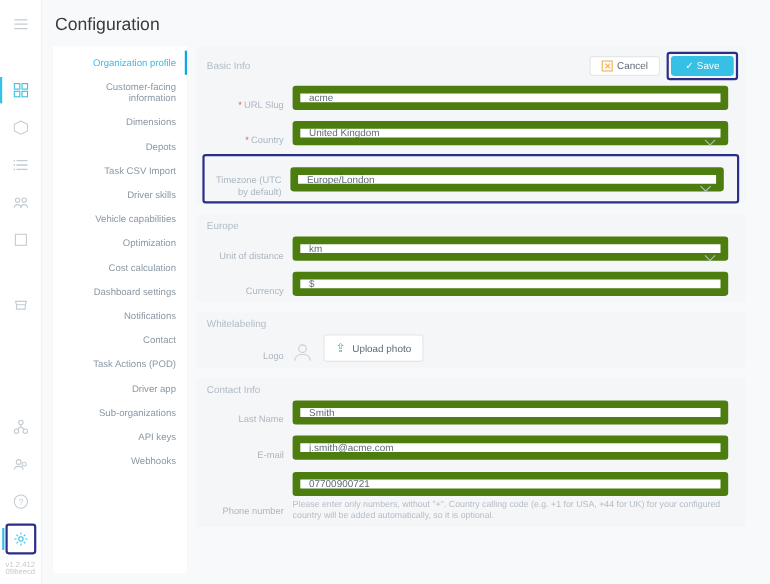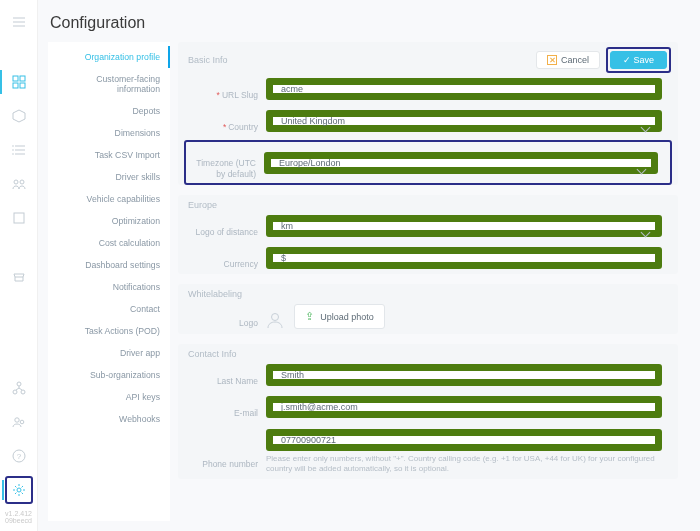--- a/index.html
+++ b/index.html
@@ -145,22 +145,22 @@
     </div>
   </div>
 
   <div class="content">
     <div class="page-title">Configuration</div>
 
     <div class="body">
       <div class="nav">
         <a class="active">Organization profile</a>
         <a>Customer-facing information</a>
+        <a>Dimensions</a>
         <a>Depots</a>
-        <a>Dimensions</a>
         <a>Task CSV Import</a>
         <a>Driver skills</a>
         <a>Vehicle capabilities</a>
         <a>Optimization</a>
         <a>Cost calculation</a>
         <a>Dashboard settings</a>
         <a>Notifications</a>
         <a>Contact</a>
         <a>Task Actions (POD)</a>
         <a>Driver app</a>
@@ -209,21 +209,21 @@
                 </div>
               </div>
           </div>
         </div>
 
         <div class="sect">
           <div class="sect-hdr">
               <span class="sect-title">Europe</span>
             </div>
           <div class="row">
-            <div class="lbl"><span>Logo of distance</span></div>
+            <div class="lbl"><span>Unit of distance</span></div>
             <div class="field">
                 <div class="sel">
                   <span>km</span>
                   <span class="chev"></span>
                 </div>
               </div>
           </div>
           <div class="row">
             <div class="lbl"><span>Currency</span></div>
             <div class="field"><input class="inp" value="$" style=""></div>

